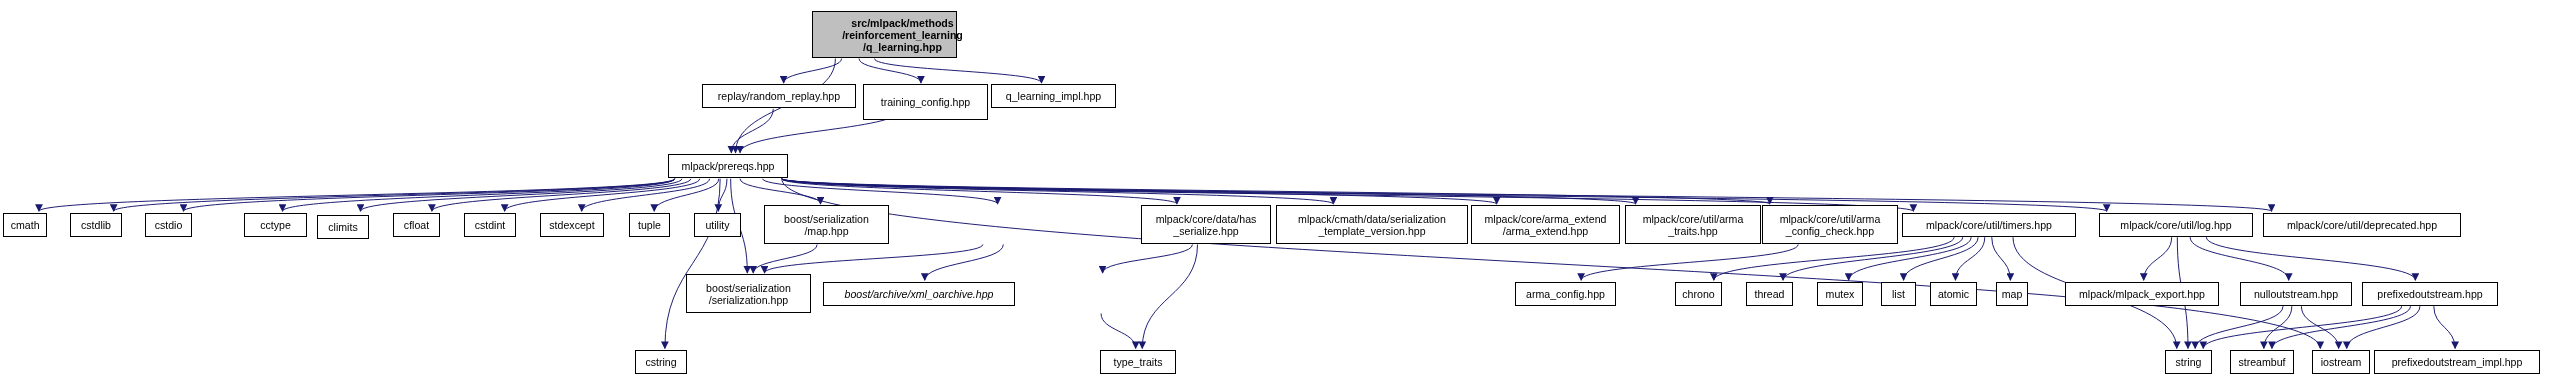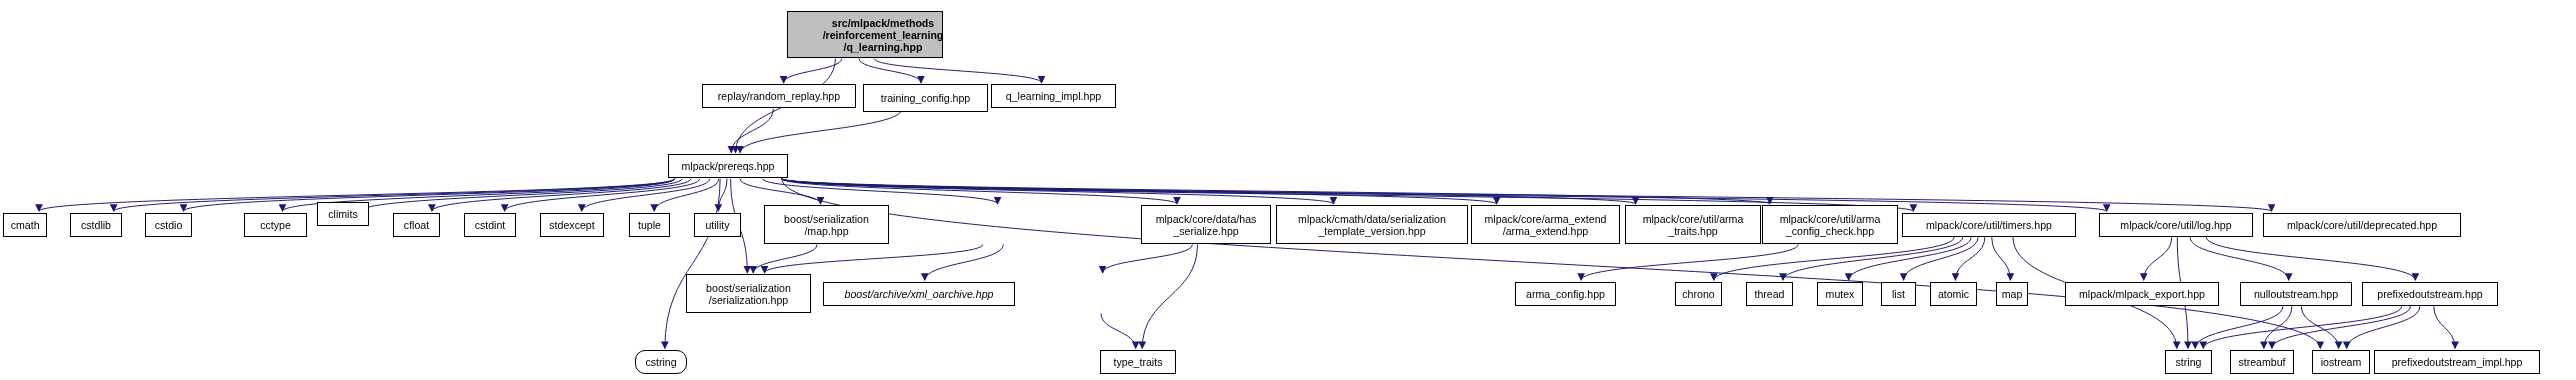--- a/index.html
+++ b/index.html
@@ -119,32 +119,32 @@
       <path d="M2834.72,377 C2834.72,403 2880.64,403 2880.64,429" class="edge" marker-end="url(#arrow)"></path>
       <path d="M2822.96,377 C2822.96,403 2788.52,403 2788.52,429" class="edge" marker-end="url(#arrow)"></path>
       <path d="M2812.16,377 C2812.16,403 2703.92,403 2703.92,429" class="edge" marker-end="url(#arrow)"></path>
       <path d="M2980.8,377 C2980.8,403 2890.6,403 2890.6,429" class="edge" marker-end="url(#arrow)"></path>
       <path d="M2969.04,377 C2969.04,403 2798.48,403 2798.48,429" class="edge" marker-end="url(#arrow)"></path>
       <path d="M2958.24,377 C2958.24,403 2713.88,403 2713.88,429" class="edge" marker-end="url(#arrow)"></path>
       <path d="M2997.84,377 C2997.84,403 3024.08,403 3024.08,429" class="edge" marker-end="url(#arrow)"></path>
     </svg>
   <div id="node-layer">
 
-  <div class="node root" style="left: 787px; top: 11.4px; width: 156px; height: 47px; padding-left: 36px;">src/mlpack/methods
+  <div class="node root" style="left: 812px; top: 11.4px; width: 145px; height: 47px; padding-left: 36px;">src/mlpack/methods
 /reinforcement_learning
 /q_learning.hpp</div>
       <div class="node" style="left: 702px; top: 84px; width: 154px; height: 24px;">replay/random_replay.hpp</div>
-      <div class="node" style="left: 863px; top: 84px; width: 125px; height: 28px;">training_config.hpp</div>
+      <div class="node" style="left: 863px; top: 84px; width: 125px; height: 36px;">training_config.hpp</div>
       <div class="node" style="left: 991px; top: 84px; width: 125px; height: 24px;">q_learning_impl.hpp</div>
       <div class="node" style="left: 668px; top: 154px; width: 120px; height: 24px;">mlpack/prereqs.hpp</div>
       <div class="node" style="left: 3.2px; top: 213px; width: 44px; height: 24px;">cmath</div>
       <div class="node" style="left: 70px; top: 213px; width: 52px; height: 24px;">cstdlib</div>
       <div class="node" style="left: 145px; top: 213px; width: 47px; height: 24px;">cstdio</div>
       <div class="node" style="left: 244px; top: 213px; width: 63px; height: 24px;">cctype</div>
-      <div class="node" style="left: 317px; top: 202px; width: 52px; height: 24px;">climits</div>
+      <div class="node" style="left: 317px; top: 215px; width: 52px; height: 24px;">climits</div>
       <div class="node" style="left: 393px; top: 213px; width: 47px; height: 24px;">cfloat</div>
       <div class="node" style="left: 464px; top: 213px; width: 52px; height: 24px;">cstdint</div>
       <div class="node" style="left: 540px; top: 213px; width: 64px; height: 24px;">stdexcept</div>
       <div class="node" style="left: 629px; top: 213px; width: 41px; height: 24px;">tuple</div>
       <div class="node" style="left: 694px; top: 213px; width: 47px; height: 24px;">utility</div>
       <div class="node" style="left: 764px; top: 205px; width: 125px; height: 39px;">boost/serialization
 /map.hpp</div>
       <div class="node" style="left: 1141px; top: 205px; width: 130px; height: 39px;">mlpack/core/data/has
 _serialize.hpp</div>
       <div class="node" style="left: 1276px; top: 205px; width: 192px; height: 39px;">mlpack/cmath/data/serialization
@@ -164,21 +164,21 @@
       <div class="node" style="left: 1515px; top: 282px; width: 101px; height: 24px;">arma_config.hpp</div>
       <div class="node" style="left: 1675px; top: 282px; width: 47px; height: 24px;">chrono</div>
       <div class="node" style="left: 1746px; top: 282px; width: 47px; height: 24px;">thread</div>
       <div class="node" style="left: 1817px; top: 282px; width: 46px; height: 24px;">mutex</div>
       <div class="node" style="left: 1881px; top: 282px; width: 35px; height: 24px;">list</div>
       <div class="node" style="left: 1930px; top: 282px; width: 47px; height: 24px;">atomic</div>
       <div class="node" style="left: 1996px; top: 282px; width: 32px; height: 24px;">map</div>
       <div class="node" style="left: 2065px; top: 282px; width: 154px; height: 24px;">mlpack/mlpack_export.hpp</div>
       <div class="node" style="left: 2240px; top: 282px; width: 112px; height: 24px;">nulloutstream.hpp</div>
       <div class="node" style="left: 2362px; top: 282px; width: 136px; height: 24px;">prefixedoutstream.hpp</div>
-      <div class="node" style="left: 635px; top: 350px; width: 52px; height: 24px; border-radius: 10px;">cstring</div>
+      <div class="node" style="left: 635px; top: 350px; width: 52px; height: 24px;">cstring</div>
       <div class="node" style="left: 1100px; top: 350px; width: 76px; height: 24px;">type_traits</div>
       <div class="node" style="left: 2165px; top: 350px; width: 47px; height: 24px;">string</div>
       <div class="node" style="left: 2230px; top: 350px; width: 64px; height: 24px;">streambuf</div>
       <div class="node" style="left: 2312px; top: 350px; width: 58px; height: 24px;">iostream</div>
       <div class="node" style="left: 2374px; top: 350px; width: 166px; height: 24px;">prefixedoutstream_impl.hpp</div>
     </div>
 </div>
 
 
 </body></html>

